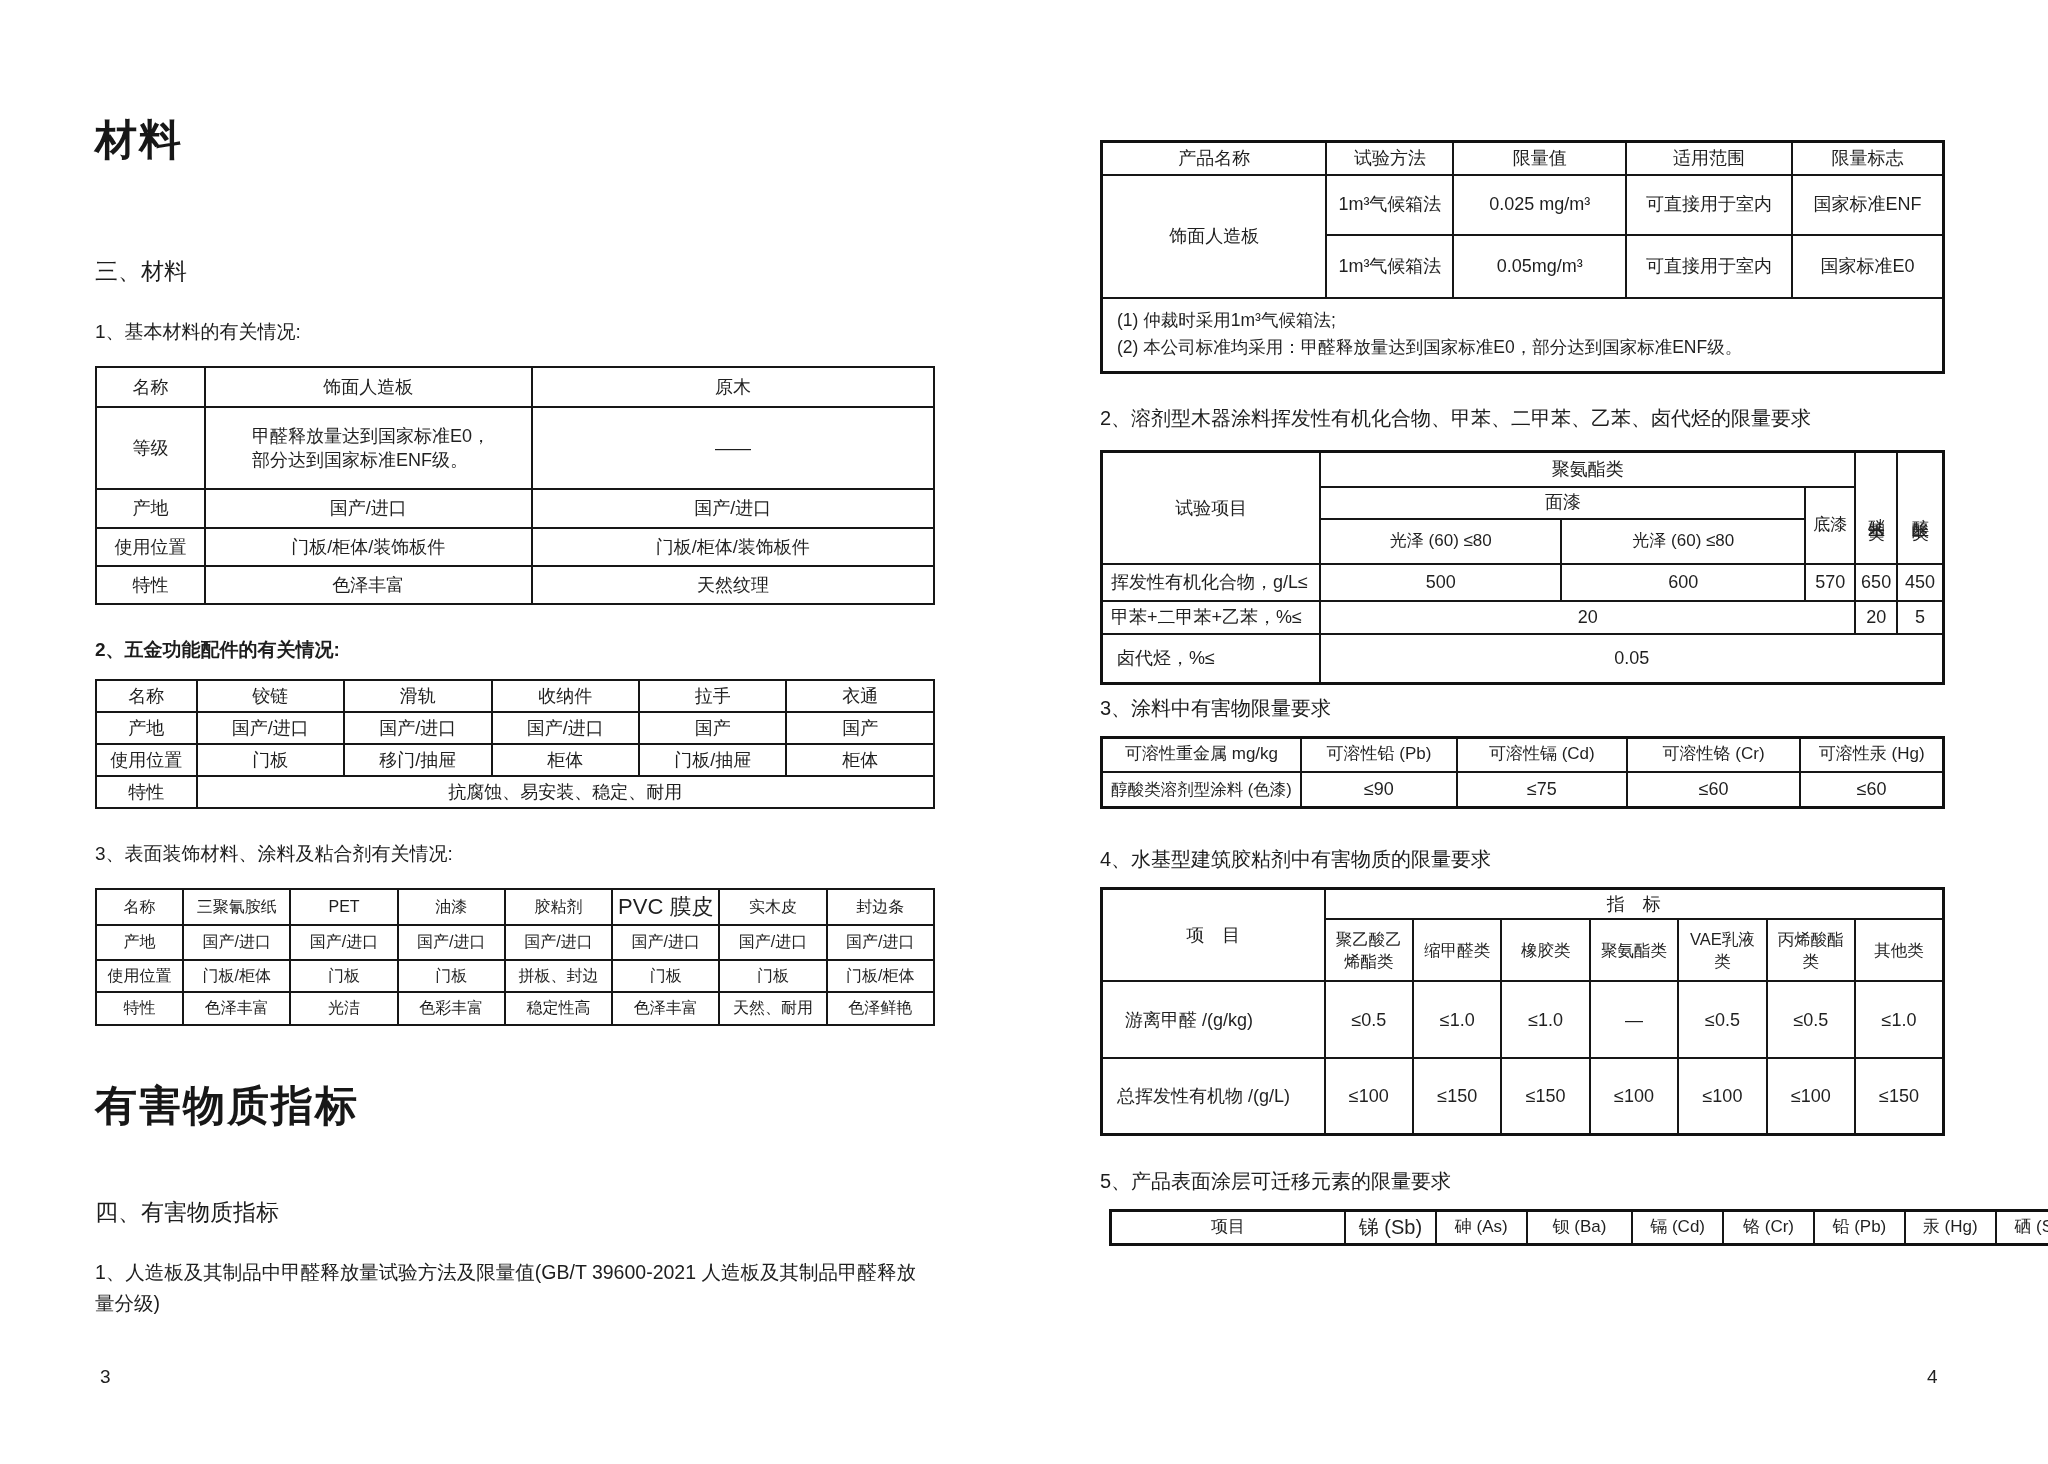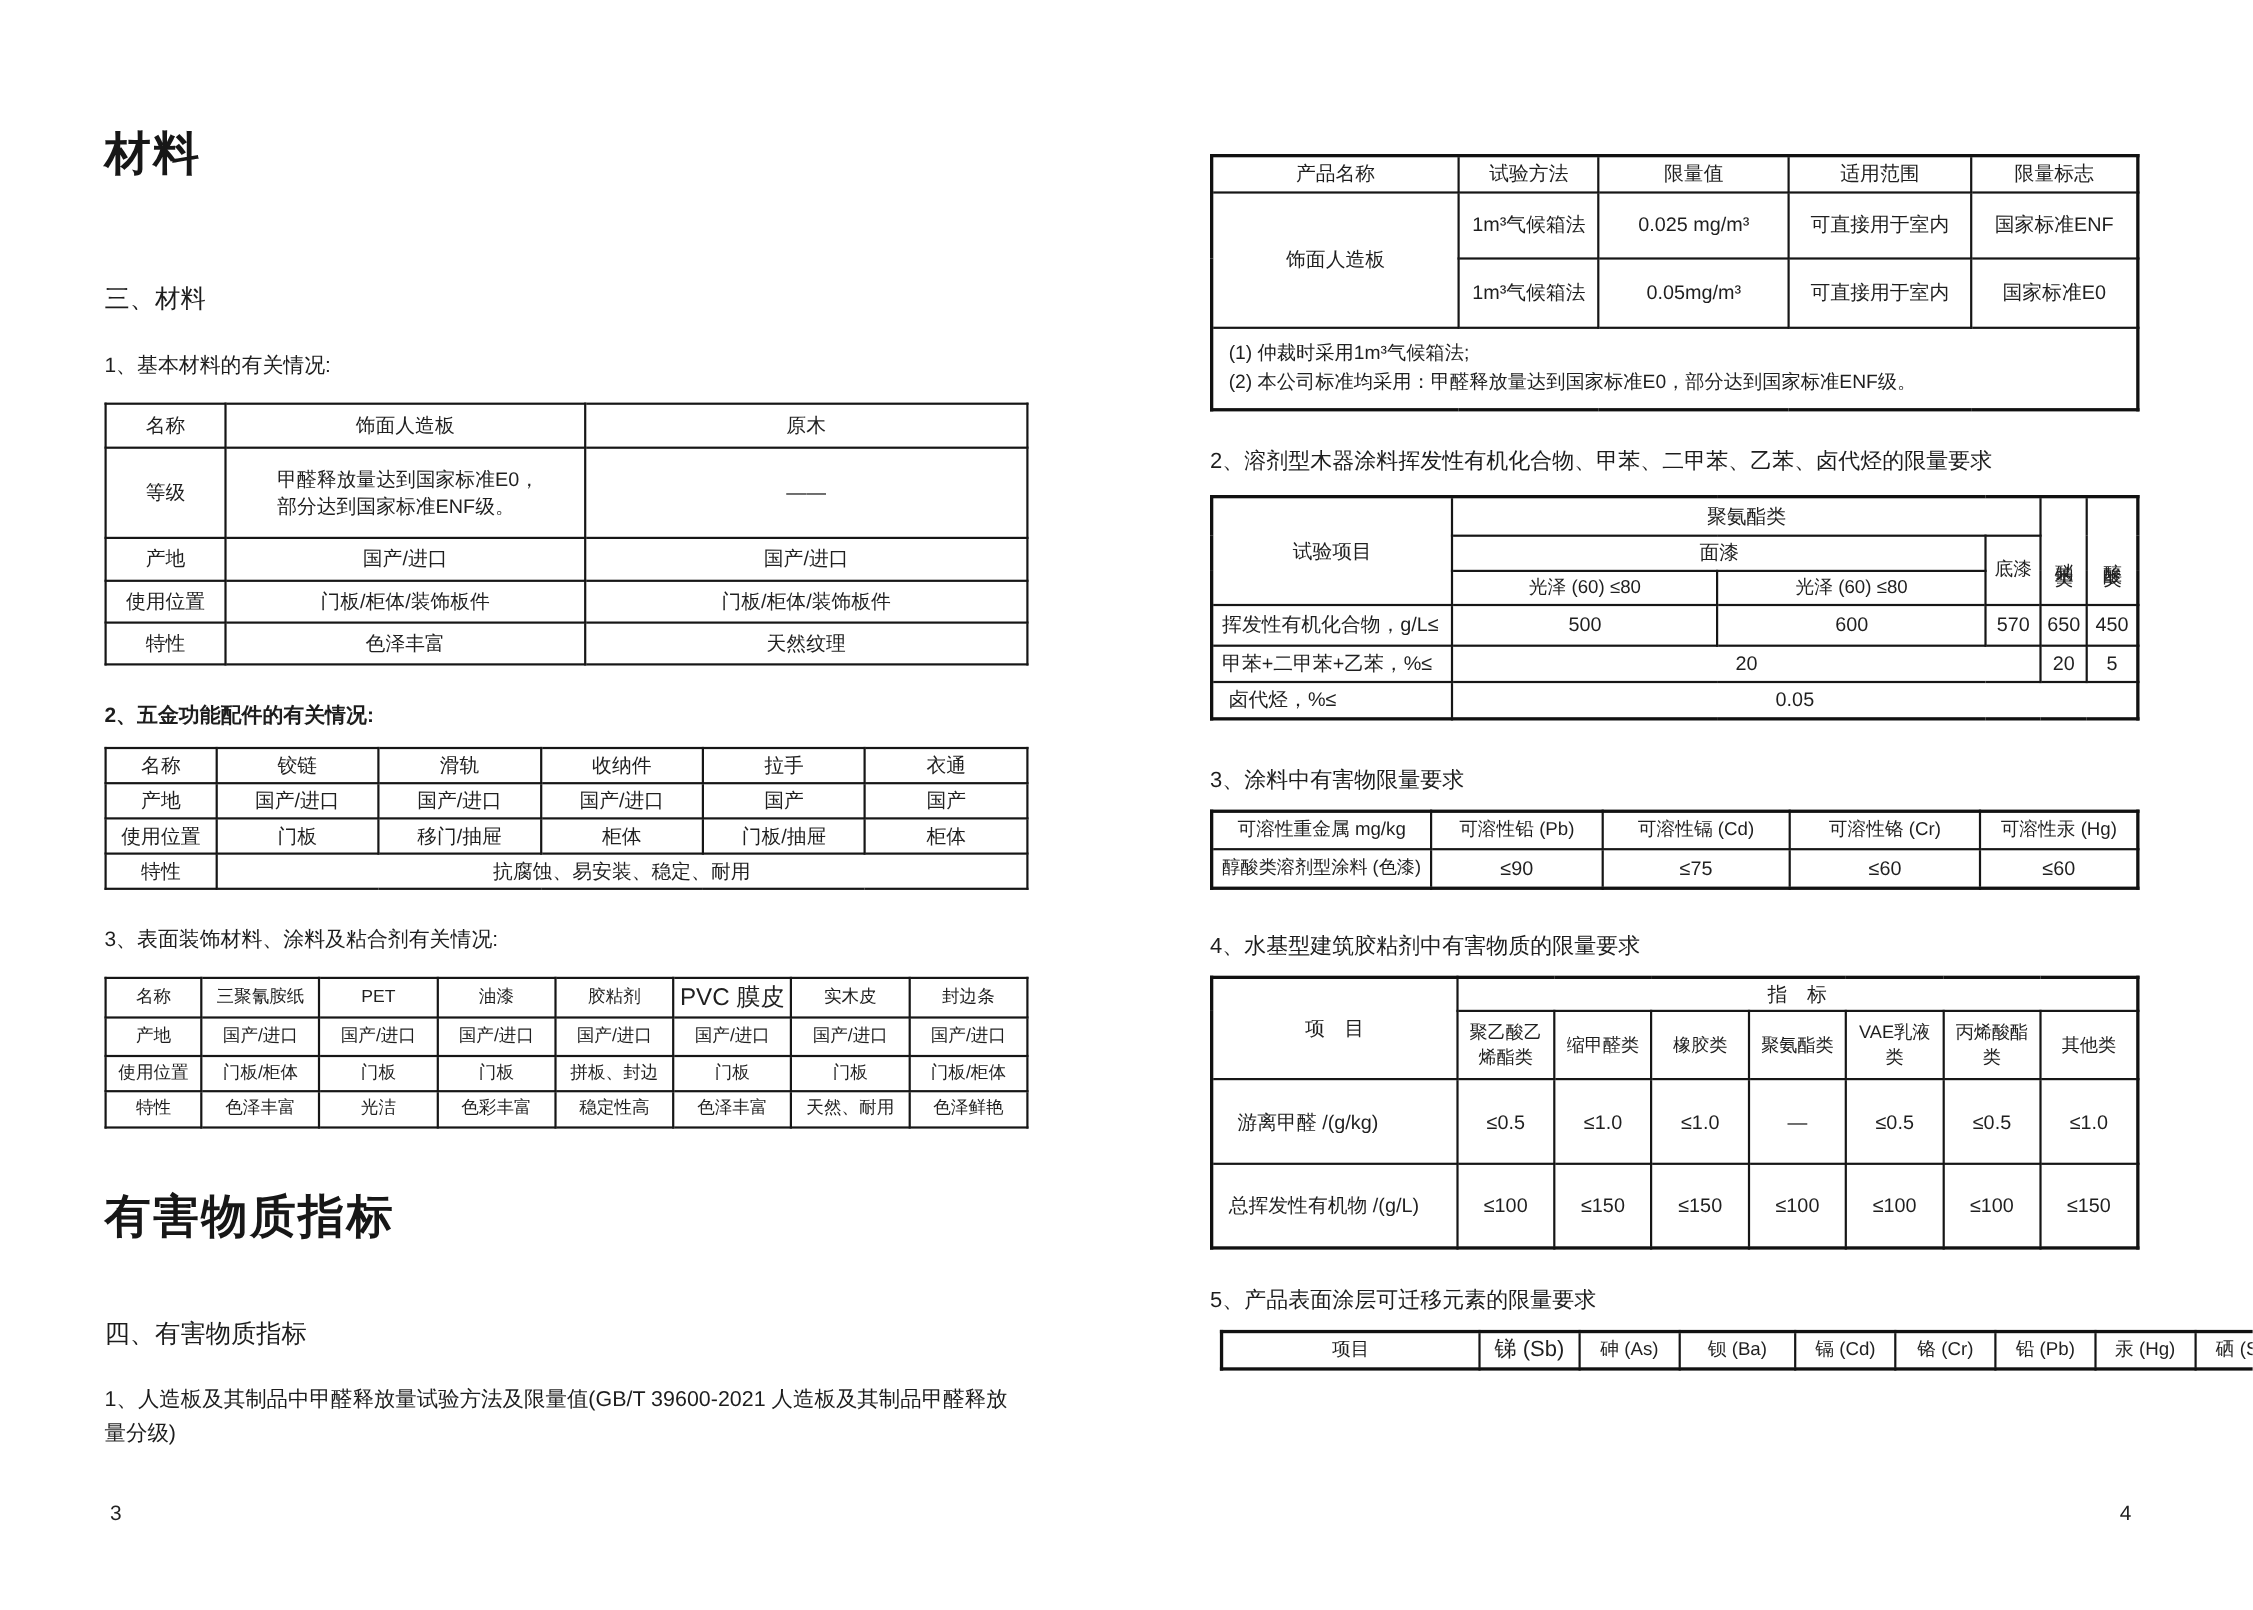--- a/index.html
+++ b/index.html
@@ -29,22 +29,22 @@
   #l-t1 tr:nth-child(3){height:39px} #l-t1 tr:nth-child(4){height:38px}
   #l-t1 tr:nth-child(5){height:38px}
   #l-t2 tr{height:32px}
   #l-t3 tr:nth-child(1){height:25px} #l-t3 tr:nth-child(2){height:35px}
   #l-t3 tr:nth-child(3){height:32px} #l-t3 tr:nth-child(4){height:33px}
 
   
   #r-t1 tr:nth-child(1){height:33px} #r-t1 tr:nth-child(2){height:60px}
   #r-t1 tr:nth-child(3){height:63px}
   #r-t2 tr:nth-child(1){height:35px} #r-t2 tr:nth-child(2){height:32px}
-  #r-t2 tr:nth-child(3){height:31px} #r-t2 tr:nth-child(4){height:37px}
-  #r-t2 tr:nth-child(5){height:33px} #r-t2 tr:nth-child(6){height:34px}
+  #r-t2 tr:nth-child(3){height:45px} #r-t2 tr:nth-child(4){height:37px}
+  #r-t2 tr:nth-child(5){height:33px} #r-t2 tr:nth-child(6){height:50px}
   #r-t3 tr:nth-child(1){height:34px} #r-t3 tr:nth-child(2){height:36px}
   #r-t4 tr:nth-child(1){height:29px} #r-t4 tr:nth-child(2){height:62px}
   #r-t4 tr:nth-child(3){height:77px} #r-t4 tr:nth-child(4){height:76px}
   #r-t5 tr:nth-child(1){height:33px} #r-t5 tr:nth-child(2){height:37px}
 
   .grade-cell { text-align:left; padding-left:46px; }
   .notes-cell { text-align:left; padding:8px 0 10px 14px; font-size:17.5px; line-height:27px; }
   .vert span { writing-mode:vertical-rl; text-orientation:upright; display:inline-block;
                line-height:1.05; letter-spacing:3px; font-size:17px; }
 </style>

